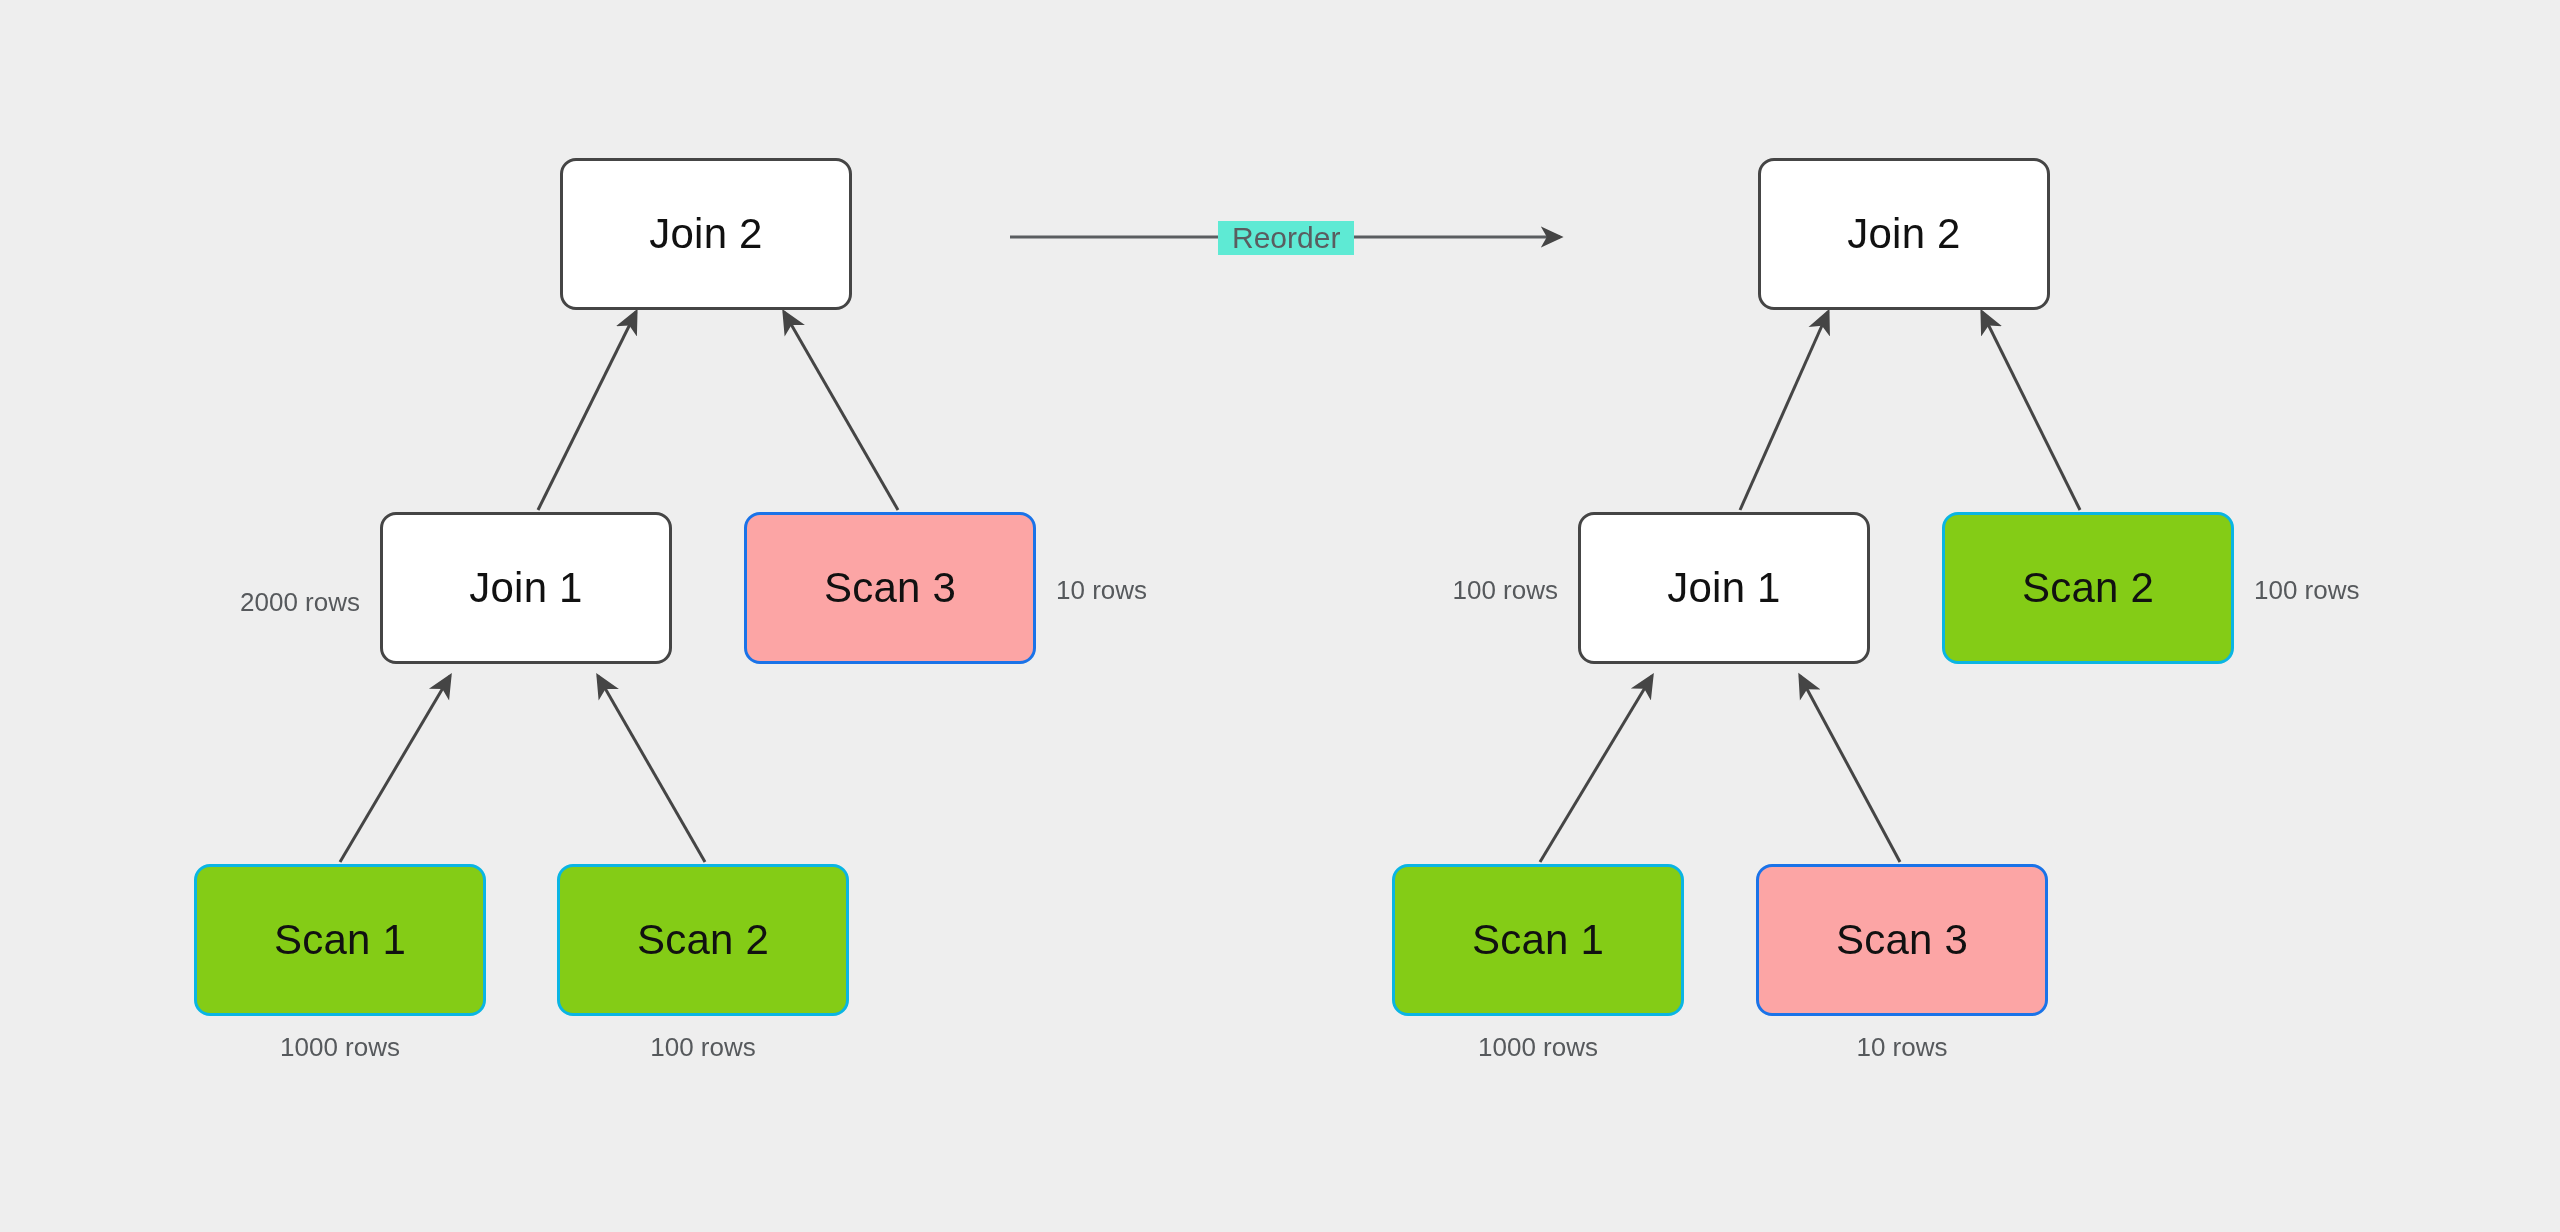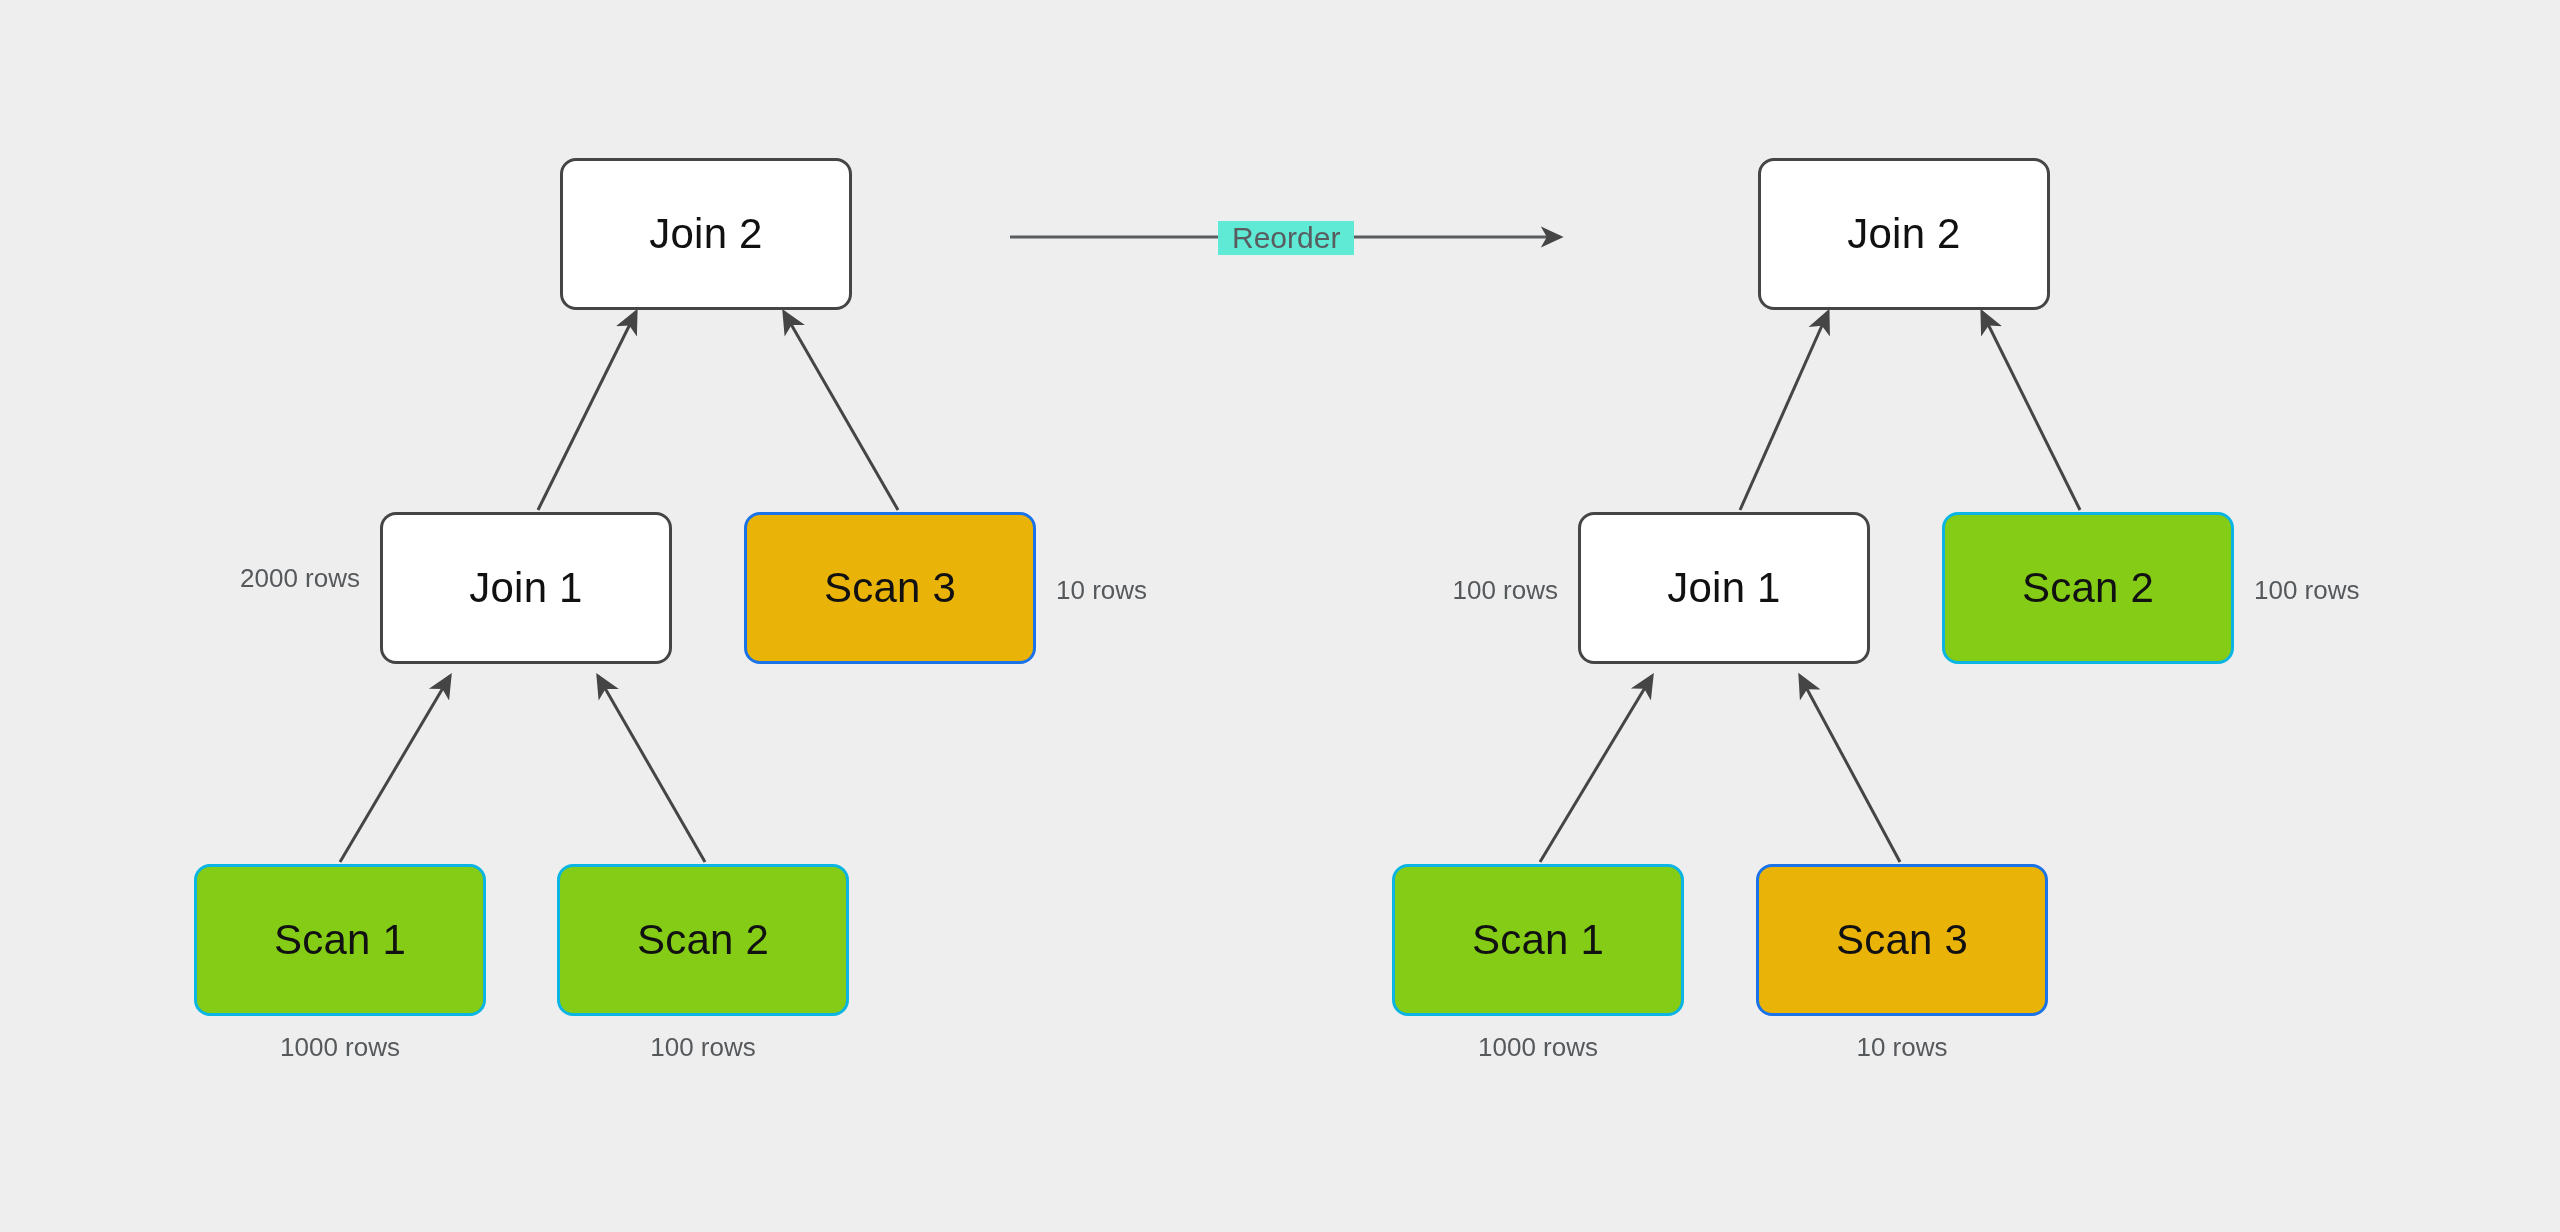--- a/index.html
+++ b/index.html
@@ -43,21 +43,21 @@
   }
   .node.join {
     background: #ffffff;
     border: 3px solid #454545;
   }
   .node.scan-cyan {
     background: #84cc16;
     border: 3px solid #0ab5e3;
   }
   .node.scan-blue {
-    background: #eab308;
+    background: #fca5a5;
     border: 3px solid #1a73e8;
   }
   .rowlabel {
     position: absolute;
     font-size: 26px;
     color: #56595c;
     white-space: nowrap;
     z-index: 4;
   }
   .rowlabel.right-of {
@@ -113,21 +113,21 @@
     </g>
   </svg>
 
   <div class="node join" style="left:560px; top:158px; width:292px; height:152px;">
     <span>Join 2</span>
   </div>
 
   <div class="node join" style="left:380px; top:512px; width:292px; height:152px;">
     <span>Join 1</span>
   </div>
-  <div class="rowlabel left-of" style="left:160px; top:563px; width:200px;">2000 rows</div>
+  <div class="rowlabel left-of" style="left:160px; top:587px; width:200px;">2000 rows</div>
 
   <div class="node scan-blue" style="left:744px; top:512px; width:292px; height:152px;">
     <span>Scan 3</span>
   </div>
   <div class="rowlabel right-of" style="left:1056px; top:575px; width:200px;">10 rows</div>
 
   <div class="node scan-cyan" style="left:194px; top:864px; width:292px; height:152px;">
     <span>Scan 1</span>
   </div>
   <div class="rowlabel below" style="left:194px; top:1032px; width:292px;">1000 rows</div>

